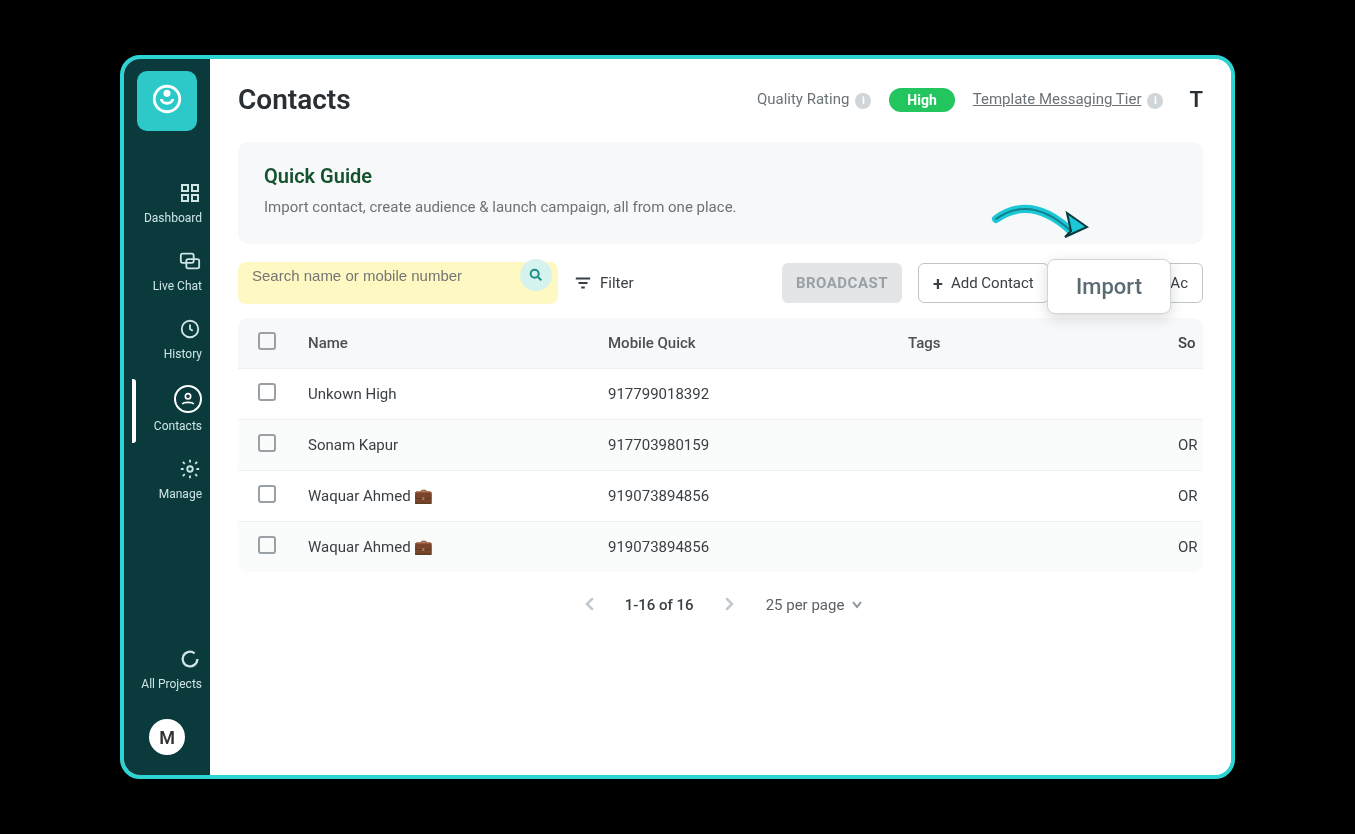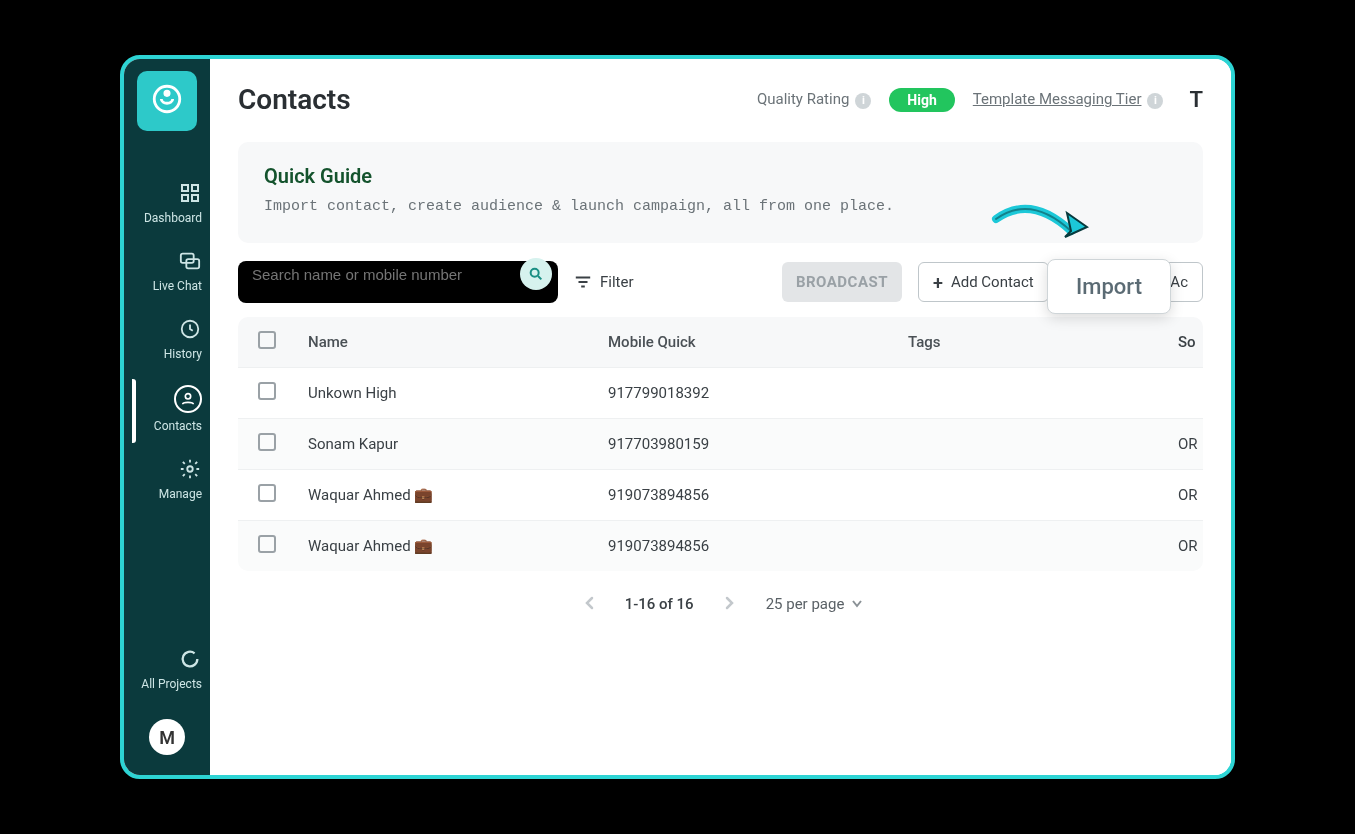--- a/index.html
+++ b/index.html
@@ -74,28 +74,28 @@
   .tmt-label { color:#6b7378; font-size:15px;text-decoration:underline; }
   .t-trail { color:#2a2f33; font-size:22px; font-weight:600; margin-left:8px; }
 
   .quick-card {
     margin: 6px 28px 18px 28px;
     background:#f7f8f9;
     border-radius:10px;
     padding: 22px 26px 28px;
   }
   .quick-card h3 { font-size:20px; color:#14532d; font-weight:600; margin-bottom:10px; }
-  .quick-card p { color:#6b7378; font-size:15px;font-family:Liberation Mono, monospace; }
+  .quick-card p { color:#6b7378; font-size:15px; }
 
   .toolbar {
     display:flex; align-items:center; gap:16px;
     padding: 0 28px 14px 28px;
   }
   .search-wrap {
-    background:#000000; border-radius:8px;
+    background:#fef9c3; border-radius:8px;
     display:flex; align-items:center;
     width:320px; height:42px;
     padding: 0 6px 16px 14px;
   }
   .search-wrap input {
     border:none; outline:none; background:transparent;
     flex:1; font-size:15px; color:#777;
   }
   .search-btn { width:32px; height:32px; border-radius:50%; background:#d6f2ee; display:flex; align-items:center; justify-content:center; }
   .filter { display:flex; align-items:center; gap:8px; color:#3a4045; font-size:15px; cursor:pointer; }

